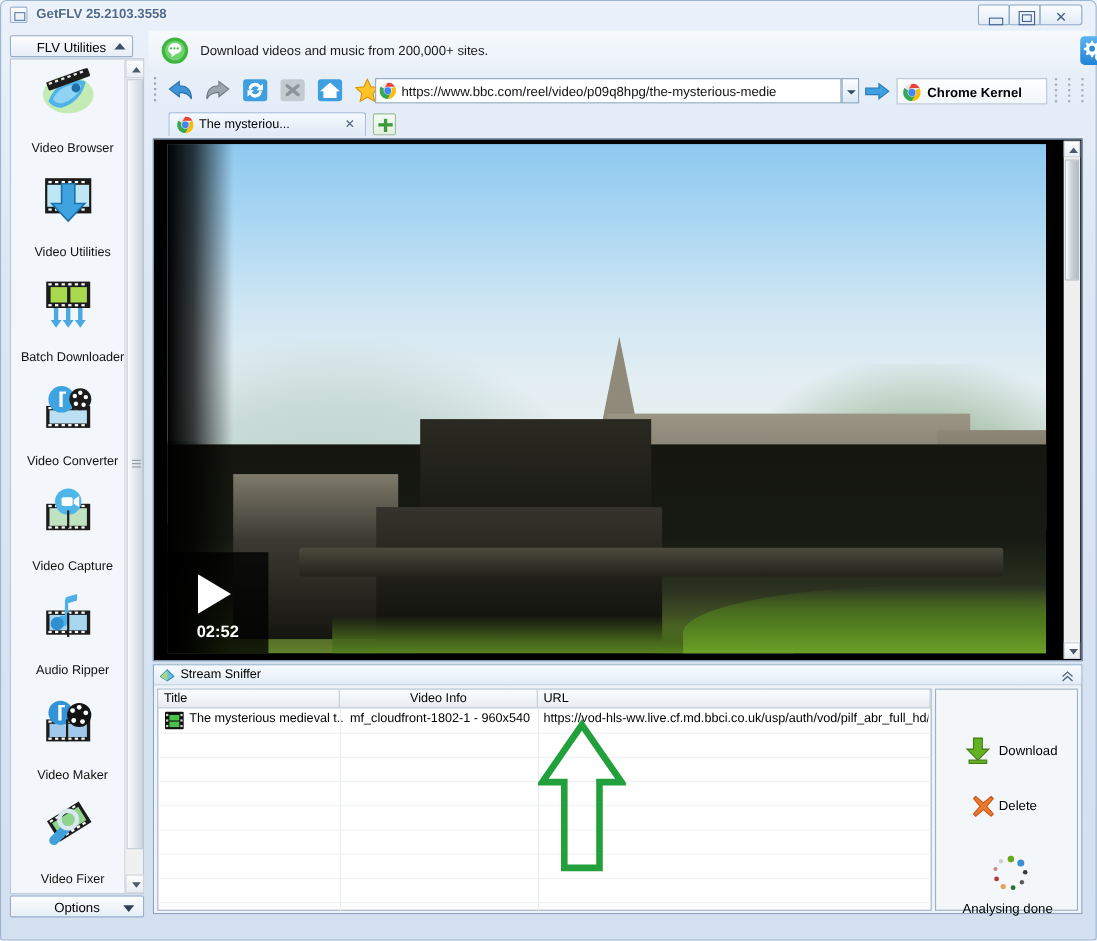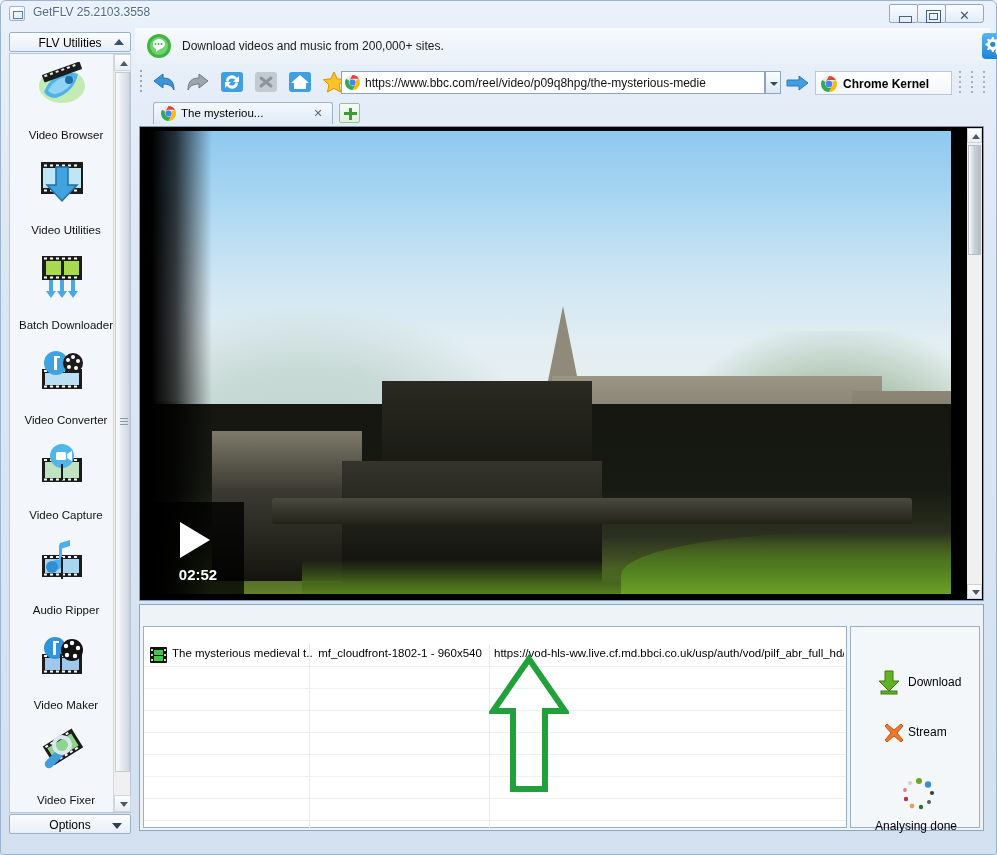--- a/index.html
+++ b/index.html
@@ -22,21 +22,21 @@
     position:absolute; left:8px; top:5px; width:16px; height:15px;
     border:1px solid #9eb4cc; border-radius:2px;
     background: linear-gradient(#fdfdfe,#e3ecf6);
   }
   #sysmenu::before{
     content:""; position:absolute; left:3px; top:4px; width:8px; height:6px;
     border:1px solid #5d7da0;
   }
   #title {
     position:absolute; left:32px; top:4px;
-    font-size:12px; font-weight:normal; color:#4e6a8e;
+    font-size:12px; font-weight:bold; color:#4e6a8e;
     text-shadow:0 1px 1px #fff, 0 0 4px #fff;
   }
   .wbtn {
     position:absolute; top:3px; width:29px; height:19px;
     border:1px solid #8fa8c4; background:linear-gradient(#fbfdff,#e2ecf7);
     border-radius:2px;
   }
   .wbtn:nth-of-type(1){ left:888px; border-radius:3px 0 0 3px;}
   #btn-min { left:888px; }
   #btn-max { left:916px; }
@@ -45,21 +45,21 @@
   #btn-min .gl::after{ content:""; position:absolute; left:9px; top:9px; width:11px; height:5px; border:1px solid #44618a;}
   #btn-max .gl::after{ content:""; position:absolute; left:8px; top:3px; width:13px; height:11px; border:1px solid #44618a;}
   #btn-max .gl::before{ content:""; position:absolute; left:11px; top:6px; width:7px; height:5px; border:1px solid #44618a;}
   #btn-close .gl{ font-size:13px; line-height:17px; color:#3b5a7d;}
 
   
   #sidebar {
     position:absolute; left:8px; top:31px; width:122px; height:802px;
   }
   #side-head {
-    position:absolute; left:0; top:0; width:122px; height:20px;
+    position:absolute; left:0; top:0; width:112px; height:20px;
     border:1px solid #9ab0c8; background:linear-gradient(#fcfdfe,#e6eef7);
     border-radius:2px;
   }
   #side-head span { position:absolute; left:0; top:3px; width:100%; text-align:center; font-size:12px;}
   #side-head .updot{ position:absolute; right:6px; top:6px; width:0;height:0;
     border-left:5px solid transparent;border-right:5px solid transparent;border-bottom:6px solid #3c506b;}
   #side-body {
     position:absolute; left:0; top:21px; width:122px; height:760px;
     border:1px solid #b6c6d8; background:#f3f6fa;
   }
@@ -691,22 +691,41 @@
             <i class="sb-tri-u" style="left:4px;top:5px;"></i>
           </div>
         <div id="csb-thumb"></div>
         <div class="csb-btn" id="csb-dn">
             <i class="sb-tri-d" style="left:4px;top:5px;"></i>
           </div>
       </div>
     </div>
 
     <div id="sniffer">
+      <div id="sniff-head">
+        <div id="sniff-ico">
+          <svg width="14" height="14" viewBox="0 0 14 14">
+            <path d="M1 8 L7 2 L13 8 L7 12z" fill="#6fc0e8" stroke="#2f86bd"></path>
+            <path d="M1 8 L7 2 L7 12z" fill="#a8d97b"></path>
+          </svg>
+        </div>
+        <div id="sniff-title">Stream Sniffer</div>
+        <div id="sniff-collapse">
+          <svg width="11" height="10" viewBox="0 0 11 10">
+              <path d="M1 5 L5.5 1 L10 5 M1 9 L5.5 5 L10 9" stroke="#4a6680" fill="none" stroke-width="1.2"></path>
+            </svg>
+        </div>
+      </div>
 
       <div id="table">
+        <div id="thead">
+          <div class="th" id="th-title">Title</div>
+          <div class="th" id="th-info">Video Info</div>
+          <div class="th" id="th-url">URL</div>
+        </div>
         <div id="rows">
           <div class="vcol" style="left:165px;"></div>
           <div class="vcol" style="left:345px;"></div>
 
           <div class="row">
             <div id="film-ico">
               <div class="film-cell" style="top:3px;"></div>
               <div class="film-cell" style="top:9px;"></div>
               <div class="film-hole" style="left:1px;top:2px;"></div>
               <div class="film-hole" style="left:1px;top:7px;"></div>
@@ -741,21 +760,21 @@
           </div>
           <div class="act-lbl">Download</div>
         </div>
 
         <div class="act" id="act-del">
           <div class="act-ico">
             <svg width="20" height="20" viewBox="0 0 20 20">
               <path d="M3 1 L10 7 L17 1 L19 3 L13 10 L19 17 L17 19 L10 13 L3 19 L1 17 L7 10 L1 3z" fill="#ec7a2c" stroke="#c8551a" stroke-width="1"></path>
             </svg>
           </div>
-          <div class="act-lbl">Stream</div>
+          <div class="act-lbl">Delete</div>
         </div>
 
         <div id="spinner">
           <svg width="36" height="36" viewBox="0 0 36 36">
             <circle cx="18" cy="4" r="3" fill="#6aa81e"></circle>
             <circle cx="27" cy="7.5" r="3.2" fill="#3b8fd0"></circle>
             <circle cx="31" cy="16" r="2.1" fill="#3a3a3a"></circle>
             <circle cx="28" cy="25" r="2" fill="#5a5a5a"></circle>
             <circle cx="20" cy="30" r="2.2" fill="#2f6f2f"></circle>
             <circle cx="11" cy="29" r="2.4" fill="#e0a658"></circle>

